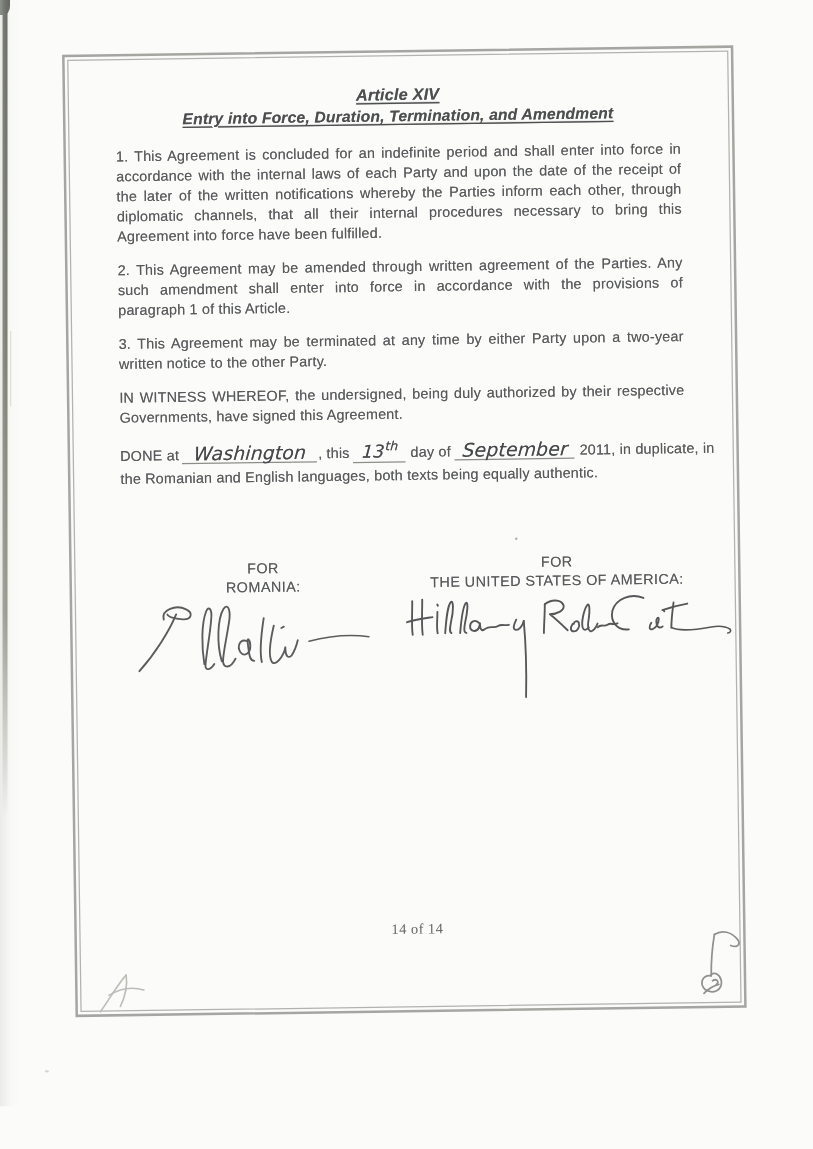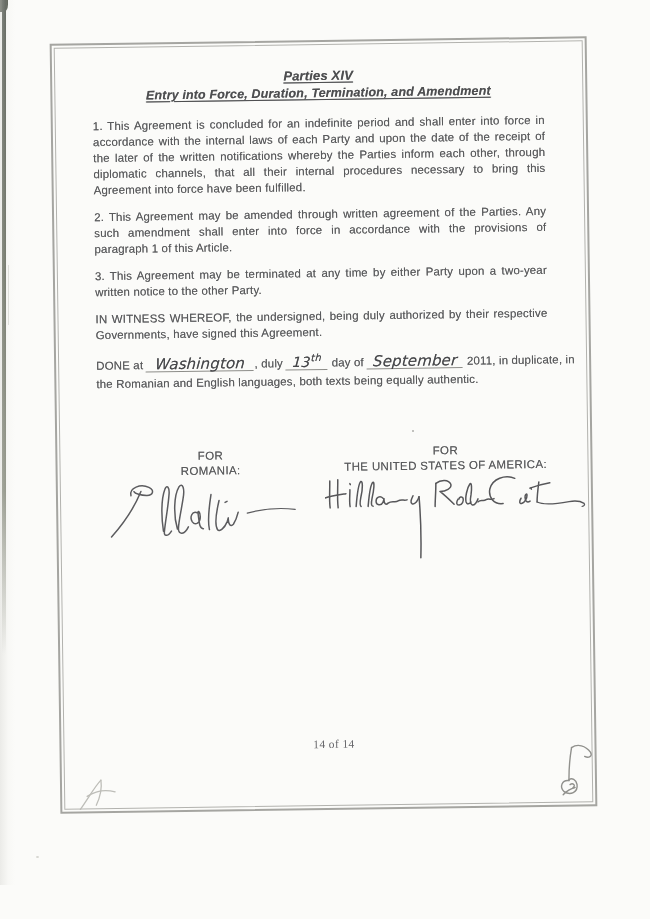--- a/index.html
+++ b/index.html
@@ -76,21 +76,21 @@
 <div class="streak"></div>
 <div class="speck-a"></div>
 <div class="speck-b"></div>
 
 <div class="page-frame">
   <div class="border-outer"></div>
   <div class="border-inner"></div>
 
   <div class="doc-body">
     <div class="doc-heading">
-      <div class="article-line"><span class="h-line">Parties XIV</span></div>
+      <div class="article-line"><span class="h-line">Article XIV</span></div>
       <div class="subtitle-line"><span class="h-line">Entry into Force, Duration, Termination, and Amendment</span></div>
     </div>
     <div class="heading-gap"></div>
 
     <div class="para">
         <div class="tline">1. This Agreement is concluded for an indefinite period and shall enter into force in</div>
         <div class="tline">accordance with the internal laws of each Party and upon the date of the receipt of</div>
         <div class="tline">the later of the written notifications whereby the Parties inform each other, through</div>
         <div class="tline">diplomatic channels, that all their internal procedures necessary to bring this</div>
         <div class="tline tline-last">Agreement into force have been fulfilled.</div>
@@ -103,21 +103,21 @@
     <div class="para">
         <div class="tline">3. This Agreement may be terminated at any time by either Party upon a two-year</div>
         <div class="tline tline-last">written notice to the other Party.</div>
       </div>
     <div class="para">
         <div class="tline">IN WITNESS WHEREOF, the undersigned, being duly authorized by their respective</div>
         <div class="tline tline-last">Governments, have signed this Agreement.</div>
       </div>
 
     <div class="para">
-      <div class="done-line1"><span>DONE at</span> <span class="hand uline u-place">Washington</span><span>, duly</span> <span class="hand uline u-day"><span>13</span><sup>th</sup></span> <span>day of</span> <span class="hand uline u-month">September</span> <span>2011, in duplicate, in</span></div>
+      <div class="done-line1"><span>DONE at</span> <span class="hand uline u-place">Washington</span><span>, this</span> <span class="hand uline u-day"><span>13</span><sup>th</sup></span> <span>day of</span> <span class="hand uline u-month">September</span> <span>2011, in duplicate, in</span></div>
       <div>the Romanian and English languages, both texts being equally authentic.</div>
     </div>
   </div>
 
   <div class="sig-caption left">
     <div>FOR</div>
     <div>ROMANIA:</div>
   </div>
   <div class="sig-caption right">
     <div>FOR</div>

